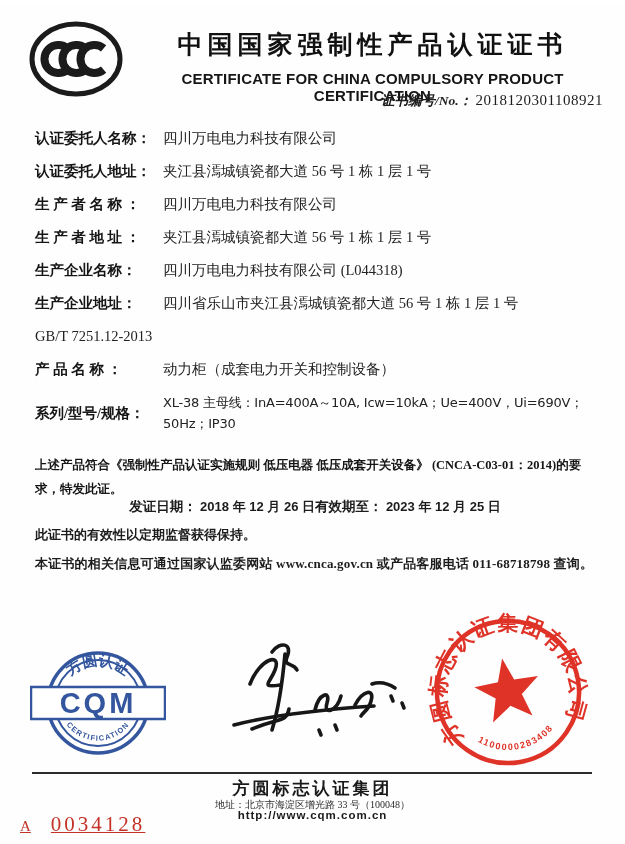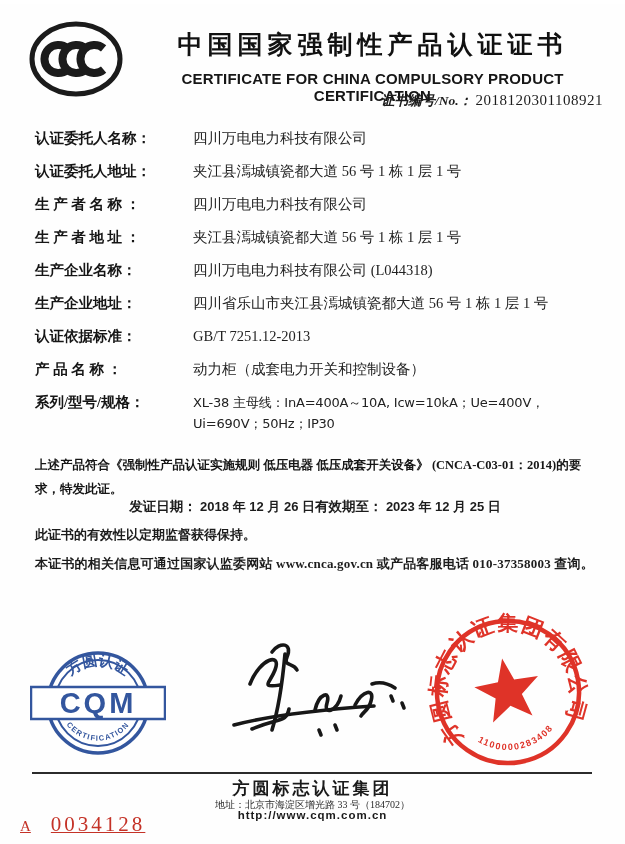--- a/index.html
+++ b/index.html
@@ -12,21 +12,21 @@
   
   .ccc-logo { position:absolute; left:26px; top:14px; width:100px; height:82px; }
   .title-block { position:absolute; left:128px; right:8px; top:24px; text-align:center; }
   .title-zh { font-size:25px; font-weight:bold; letter-spacing:5px; color:#111; font-family:"Liberation Serif", serif; }
   .title-en { font-size:15px; font-weight:bold; margin-top:9px; letter-spacing:0.2px; color:#161616; font-family:"Liberation Sans", sans-serif; }
   .cert-no-line { position:absolute; right:22px; top:88px; font-size:14px; }
   .cert-no-label { font-weight:bold; font-style:italic; font-size:13.5px; }
   .cert-no-value { font-size:15px; letter-spacing:0.5px; font-family:"Liberation Serif", serif; }
   
   .fields { position:absolute; left:35px; right:22px; top:124px; }
-  .field-row { display:flex; align-items:flex-start; line-height:21px; margin-bottom:12px; font-size:14.5px;gap:30px; }
+  .field-row { display:flex; align-items:center; line-height:21px; margin-bottom:12px; font-size:14.5px; }
   .field-label { flex:0 0 128px; font-weight:bold; white-space:pre; color:#151515; }
   .field-value { flex:1; color:#222; }
   .field-row:nth-child(9) .field-value { font-size:13px; font-family:"DejaVu Sans", sans-serif; letter-spacing:-0.2px; }
   
   .statement { position:absolute; left:35px; right:22px; top:449px; font-size:12.5px; font-weight:bold; line-height:1.95; color:#161616; }
   .dates-row { position:absolute; left:35px; right:30px; top:494px; display:flex; justify-content:center; font-size:13.5px; font-weight:bold; }
   .date-value { font-weight:bold; font-family:"Liberation Sans", sans-serif; font-size:13px; }
   .validity-note { position:absolute; left:35px; top:522px; font-size:13px; font-weight:bold; }
   .info-note { position:absolute; left:35px; right:22px; top:551px; font-size:13px; font-weight:bold; letter-spacing:0.2px; }
   
@@ -83,21 +83,20 @@
     </div>
     <div class="field-row">
       <span class="field-label">生产企业名称：</span>
       <span class="field-value">四川万电电力科技有限公司 (L044318)</span>
     </div>
     <div class="field-row">
       <span class="field-label">生产企业地址：</span>
       <span class="field-value">四川省乐山市夹江县漹城镇瓷都大道 56 号 1 栋 1 层 1 号</span>
     </div>
     <div class="field-row">
-      <span class="field-label">认证依据标准：</span>
       <span class="field-value">GB/T 7251.12-2013</span>
     </div>
     <div class="field-row">
       <span class="field-label">产 品 名 称 ：</span>
       <span class="field-value">动力柜（成套电力开关和控制设备）</span>
     </div>
     <div class="field-row">
       <span class="field-label">系列/型号/规格：</span>
       <span class="field-value">XL-38 主母线：InA=400A～10A, Icw=10kA；Ue=400V，Ui=690V；50Hz；IP30</span>
     </div>
@@ -110,21 +109,21 @@
       <span>发证日期：</span>
       <span class="date-value">2018 年 12 月 26 日</span>
     </div>
     <div>
       <span>有效期至：</span>
       <span class="date-value">2023 年 12 月 25 日</span>
     </div>
   </div>
 
   <div class="validity-note">此证书的有效性以定期监督获得保持。</div>
-  <div class="info-note">本证书的相关信息可通过国家认监委网站 www.cnca.gov.cn 或产品客服电话 010-37358003 查询。</div>
+  <div class="info-note">本证书的相关信息可通过国家认监委网站 www.cnca.gov.cn 或产品客服电话 011-68718798 查询。</div>
 
   <svg class="cqm-logo" viewBox="0 0 136 116" aria-hidden="true">
     <defs>
       <path id="cqmTopArc" d="M 33,40 A 40 40 0 0 1 103,40" fill="none"></path>
       <path id="cqmBottomArc" d="M 31,68 A 39 39 0 0 0 105,68" fill="none"></path>
     </defs>
     <circle cx="68" cy="57" r="50" fill="#ffffff" stroke="#33569e" stroke-width="3.5"></circle>
     <circle cx="68" cy="57" r="43" fill="none" stroke="#33569e" stroke-width="2"></circle>
     <text font-family="Liberation Serif, serif" font-size="15" font-weight="bold" fill="#33569e" text-anchor="middle">
       <textPath href="#cqmTopArc" startOffset="50%">方圆认证</textPath>
@@ -165,20 +164,20 @@
         <textPath href="#sealTopArc" startOffset="50%">方圆标志认证集团有限公司</textPath>
       </text>
       <text font-family="Liberation Sans, sans-serif" font-size="9" font-weight="bold" fill="#dd2418" text-anchor="middle" letter-spacing="1.5">
         <textPath href="#sealNumArc" startOffset="50%">1100000283408</textPath>
       </text>
     </g>
   </svg>
 
   <div class="footer-line"></div>
   <div class="footer-org">方圆标志认证集团</div>
-  <div class="footer-address">地址：北京市海淀区增光路 33 号（184702）</div>
+  <div class="footer-address">地址：北京市海淀区增光路 33 号（100048）</div>
   <div class="footer-site">http://www.cqm.com.cn</div>
 
   <div class="serial">
     <span class="serial-prefix">A</span><span class="serial-number">0034128</span>
   </div>
 
 </div>
 
 </body></html>

